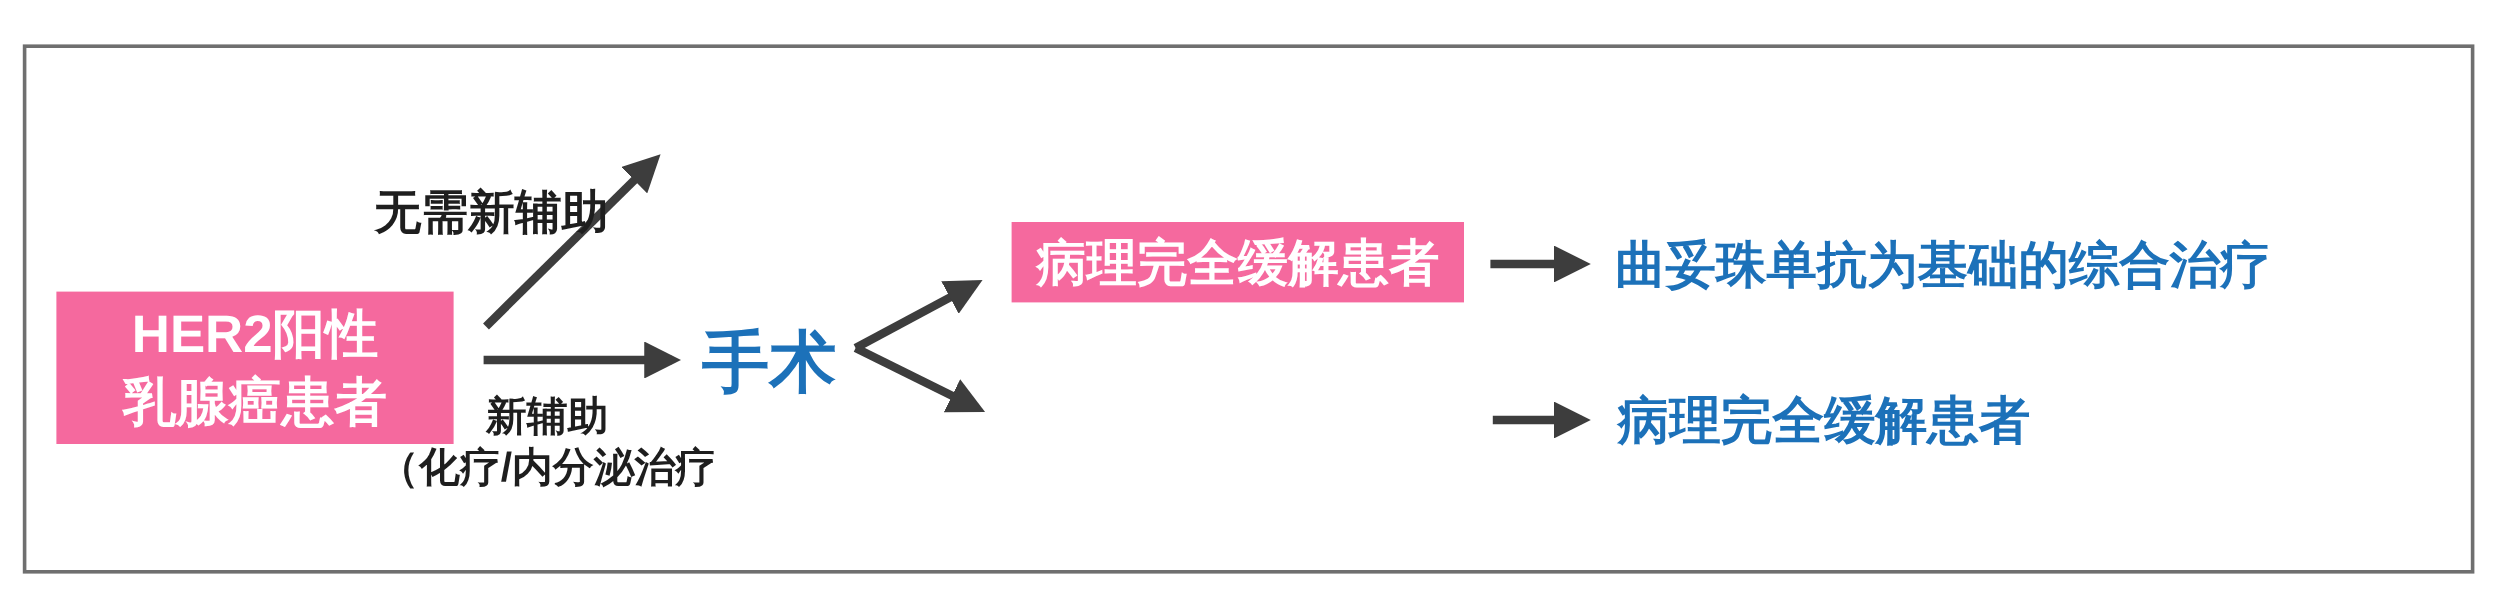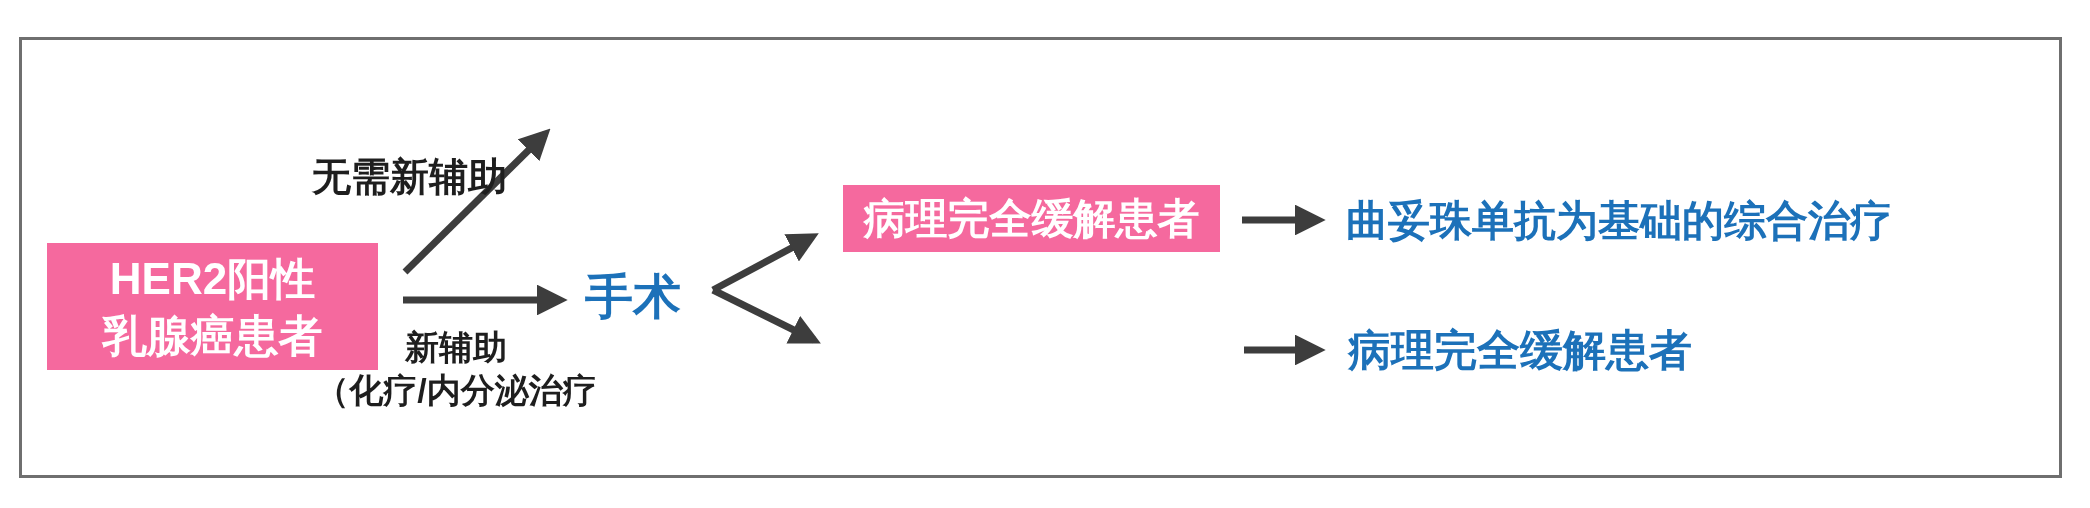--- a/index.html
+++ b/index.html
@@ -56,21 +56,21 @@
     width: 398px; height: 66px;
     font-size: 42px;
   }
 
   .blue-label {
     color: var(--blue);
     font-weight: bold;
     white-space: nowrap;
   }
   .surgery-followup { left: 598px; top: 72px;  font-size: 45px; }
-  .surgery          { left: 585px; top: 265px; font-size: 48px; }
+  .surgery          { left: 585px; top: 265px; font-size: 56px; }
   .treat-pcr        { left: 1346px; top: 193px; font-size: 42px; }
   .treat-nonpcr     { left: 1348px; top: 322px; font-size: 43px; }
 
   .black-label {
     color: var(--ink);
     font-weight: bold;
     white-space: nowrap;
   }
   .no-neoadjuvant { left: 272px; top: 150px; font-size: 39px; margin-left: 40px; }
   .neoadjuvant {

